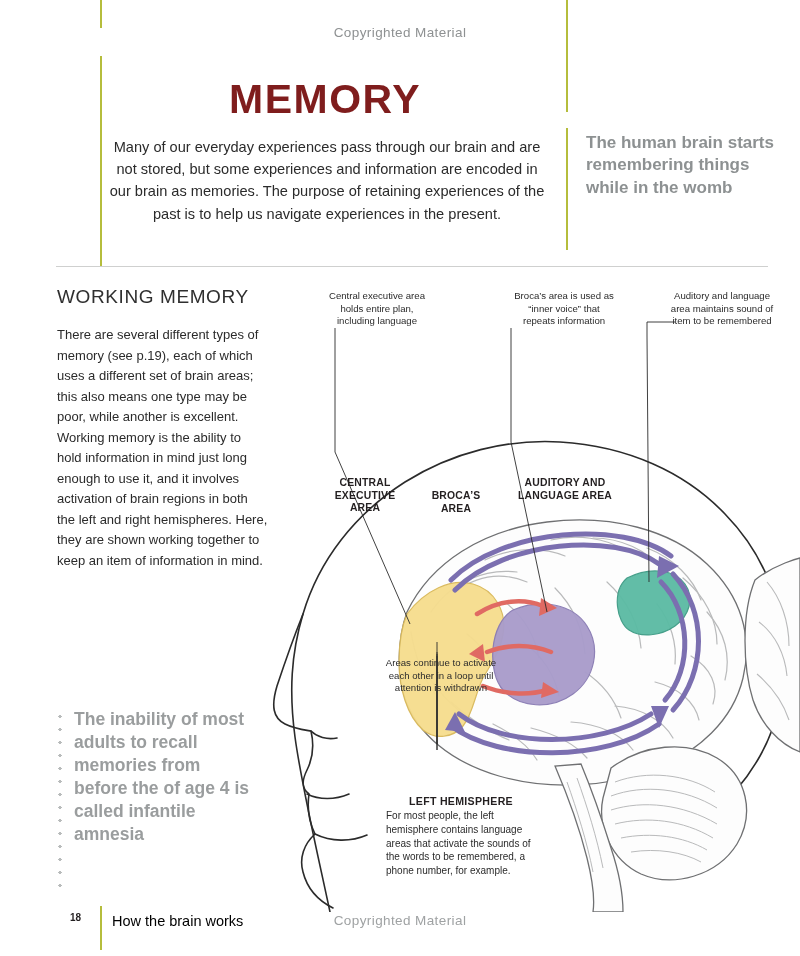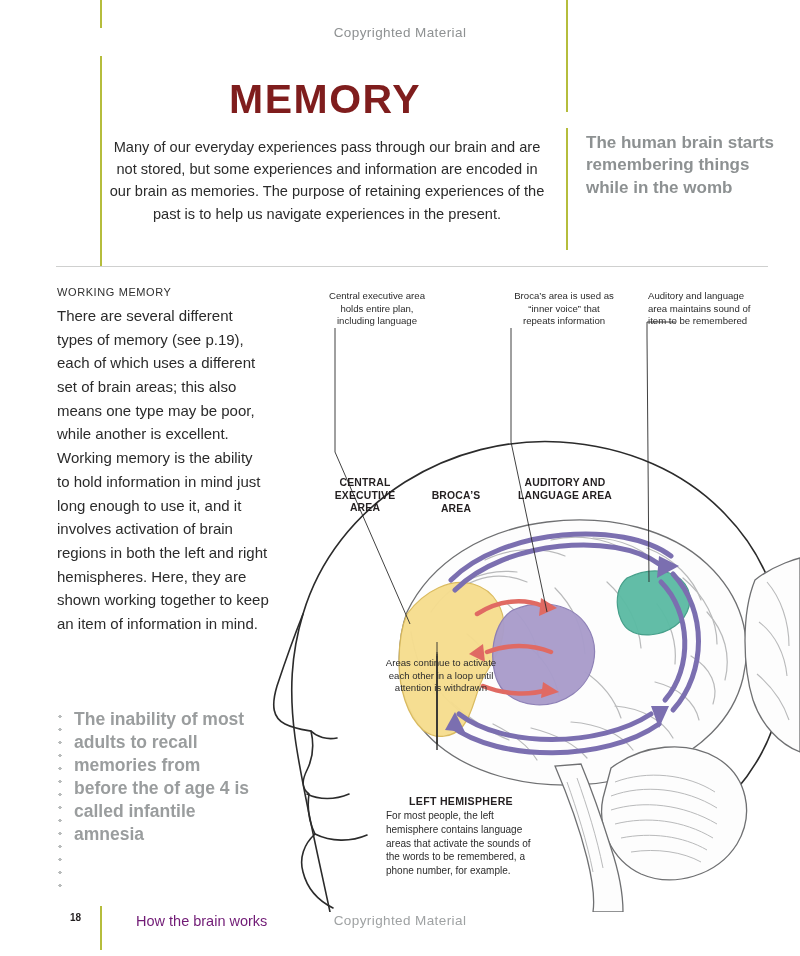--- a/index.html
+++ b/index.html
@@ -97,30 +97,30 @@
     line-height: 1.32;
     font-weight: bold;
     color: #8d9192;
   }
 
   
   .wm-head {
     position: absolute;
     left: 57px;
     top: 286px;
-    font-size: 11px;
+    font-size: 19px;
     letter-spacing: 0.6px;
     color: #2f2f2f;
   }
   .wm-body {
     position: absolute;
     left: 57px;
-    top: 304px;
+    top: 325px;
     width: 212px;
-    font-size: 15px;
+    font-size: 13px;
     line-height: 1.58;
     color: #2b2b2b;
   }
 
   
   .dotted-col {
     position: absolute;
     left: 57px;
     top: 710px;
     width: 6px;
@@ -147,22 +147,21 @@
     top: 912px;
     font-size: 10px;
     font-weight: bold;
     color: #231f20;
   }
   .folio-text {
     position: absolute;
     left: 112px;
     top: 913px;
     font-size: 14.5px;
-    color: #701a75;
-    margin-left: 24px;
+    color: #000000;
   }
 
   
   .art {
     position: absolute;
     left: 255px;
     top: 282px;
     width: 545px;
     height: 630px;
   }
@@ -171,21 +170,21 @@
   
   .callout {
     position: absolute;
     font-size: 9.6px;
     line-height: 1.32;
     color: #2b2b2b;
     margin-left: 40px;
   }
   .c-central { left: 285px; top: 290px; width: 104px; text-align: center; }
   .c-broca   { left: 472px; top: 290px; width: 104px; text-align: center; }
-  .c-aud     { left: 608px; top: 290px; width: 116px; }
+  .c-aud     { left: 624px; top: 290px; width: 116px; text-align: center; }
   .c-loop    { left: 345px; top: 657px; width: 112px; text-align: center; }
 
   .region-label {
     position: absolute;
     font-size: 10.4px;
     font-weight: bold;
     line-height: 1.22;
     text-align: center;
     color: #231f20;
     letter-spacing: 0.2px;

